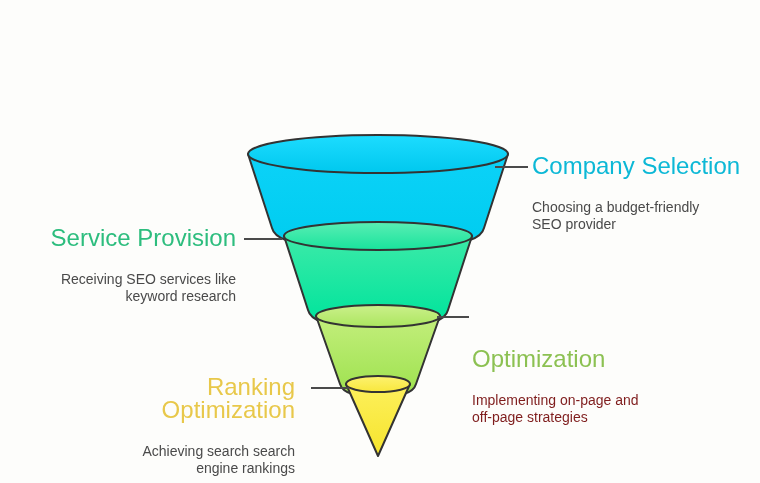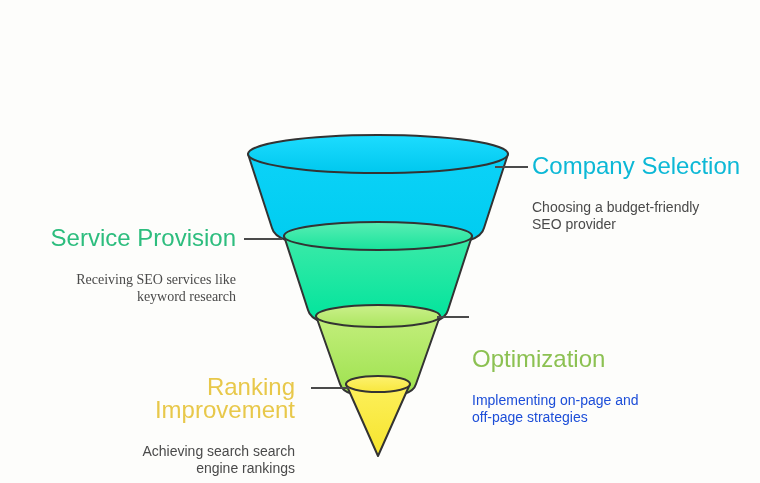--- a/index.html
+++ b/index.html
@@ -167,30 +167,30 @@
   <div class="connector" id="conn-4" style="background: rgb(74, 74, 74);"></div>
 
   <div class="label-block align-left" id="label-1">
     <div class="label-title" style="color: rgb(12, 184, 214);">Company Selection</div>
     <div class="label-desc" style="color: rgb(74, 74, 74);">Choosing a budget-friendly
 SEO provider</div>
   </div>
 
   <div class="label-block align-right" id="label-2">
     <div class="label-title" style="color: rgb(45, 189, 126);">Service Provision</div>
-    <div class="label-desc" style="color: rgb(74, 74, 74); font-family: Liberation Serif, serif;">Receiving SEO services like
+    <div class="label-desc" style="color: rgb(74, 74, 74);">Receiving SEO services like
 keyword research</div>
   </div>
 
   <div class="label-block align-left" id="label-3">
     <div class="label-title" style="color: rgb(140, 193, 82); margin-top: 44px;">Optimization</div>
-    <div class="label-desc" style="color: #1d4ed8;">Implementing on-page and
+    <div class="label-desc" style="color: #7f1d1d;">Implementing on-page and
 off-page strategies</div>
   </div>
 
   <div class="label-block align-right" id="label-4">
     <div class="label-title" style="color: rgb(232, 200, 74);">Ranking
-Improvement</div>
+Optimization</div>
     <div class="label-desc" style="color: rgb(74, 74, 74);">Achieving search search
 engine rankings</div>
   </div>
 
 </div>
 
 </body></html>

